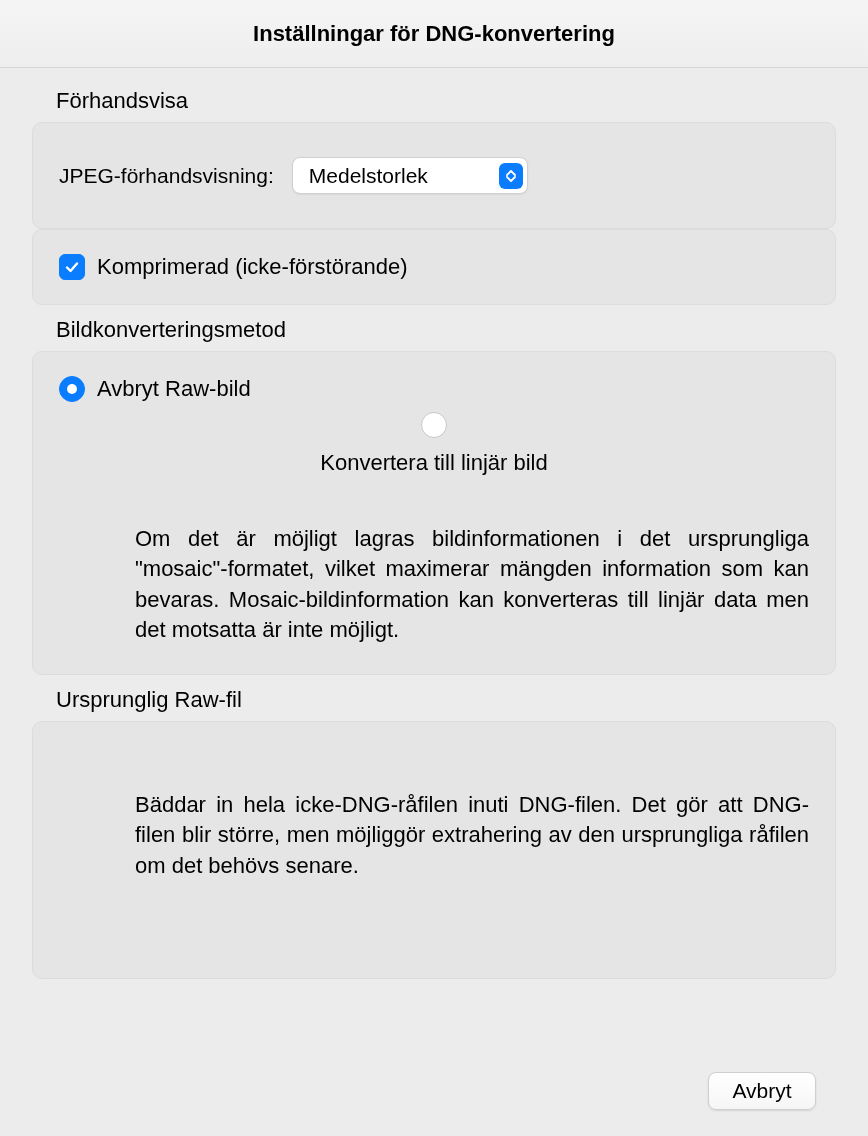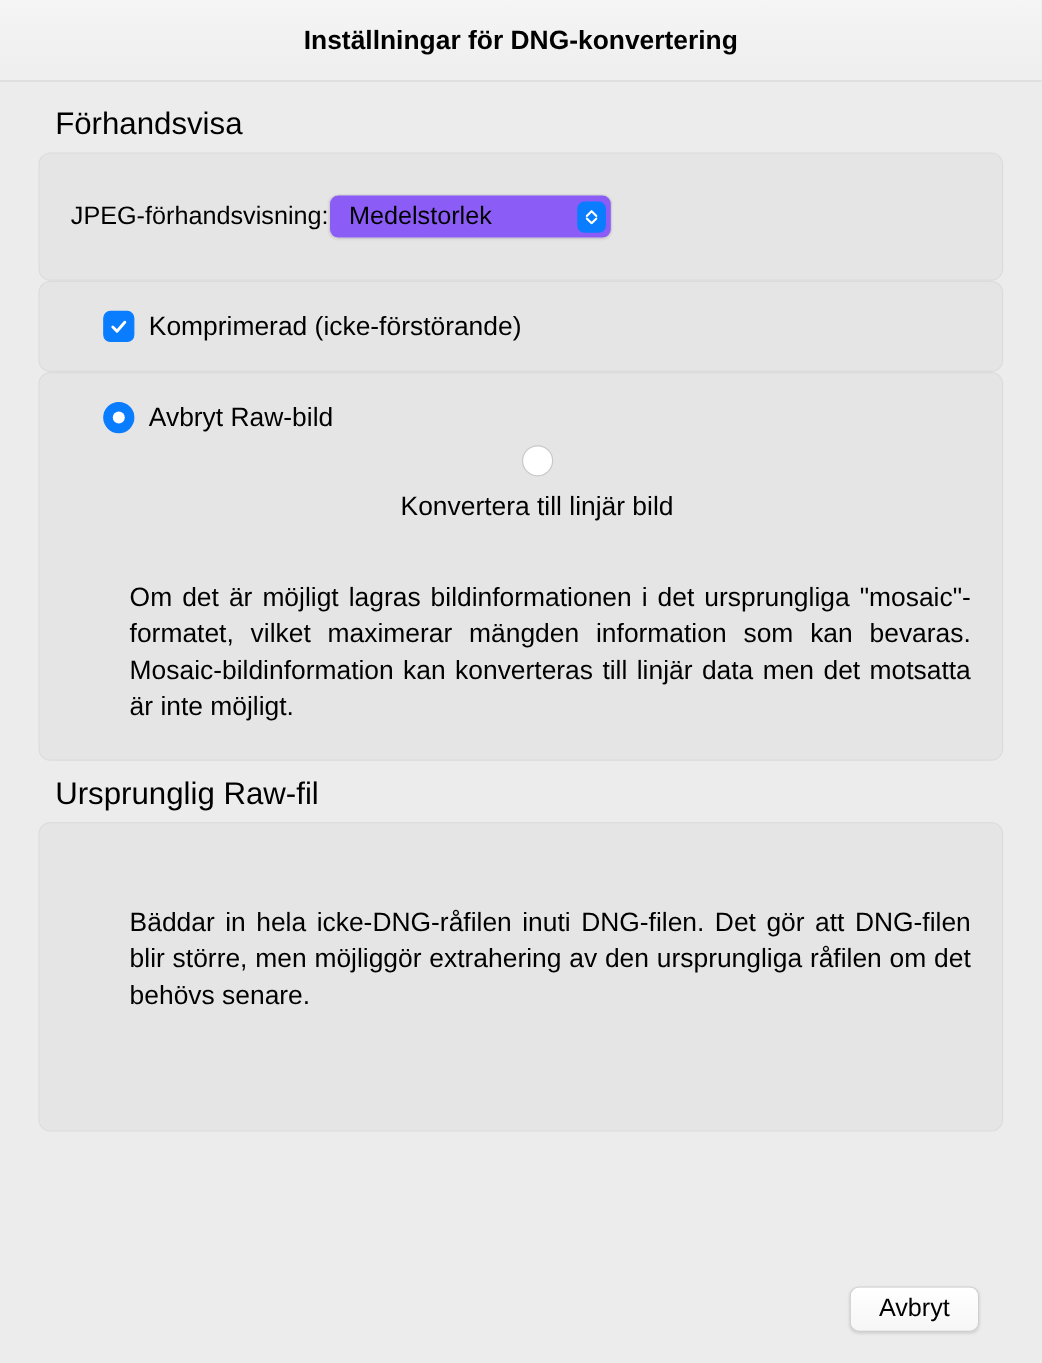--- a/index.html
+++ b/index.html
@@ -20,42 +20,43 @@
     display: flex;
     align-items: center;
     justify-content: center;
     font-weight: 700;
     font-size: 22px;
   }
   .content {
     padding: 8px 32px 0 32px;
   }
   .section-label {
-    font-size: 26px;
-    margin: 12px 0 8px 14px;
+    font-size: 22px;
+    margin: 12px 0 8px 24px;
   }
   .panel {
     background: #e5e5e5;
     border: 1px solid #dcdcdc;
     border-radius: 10px;
     padding: 24px 26px;
   }
   .panel.preview {
     display: flex;
     align-items: center;
+    gap: 18px;
     padding: 34px 26px;
   }
   .select-wrap {
     position: relative;
     display: inline-block;
   }
   .select-wrap select {
     appearance: none;
     -webkit-appearance: none;
-    background: #8b5cf6;
+    background: #ffffff;
     border: 1px solid #d0d0d0;
     border-radius: 8px;
     font-size: 21px;
     padding: 6px 46px 6px 16px;
     width: 236px;
     box-shadow: 0 1px 2px rgba(0,0,0,0.06);
   }
   .select-arrows {
     position: absolute;
     right: 5px;
@@ -70,21 +71,20 @@
     align-items: center;
     justify-content: center;
     pointer-events: none;
   }
   .select-arrows svg { display: block; }
   .check-row, .radio-row {
     display: flex;
     align-items: center;
     gap: 12px;
     font-size: 22px;
-    margin-left: 27px;
   }
   .checkbox {
     width: 26px;
     height: 26px;
     border-radius: 6px;
     border: 1px solid #c8c8c8;
     background: #fff;
     display: inline-flex;
     align-items: center;
     justify-content: center;
@@ -113,21 +113,21 @@
   }
   .radio.checked::after {
     content: "";
     width: 10px;
     height: 10px;
     border-radius: 50%;
     background: #fff;
   }
   .panel .desc {
     margin-top: 48px;
-    margin-left: 49px;
+    margin-left: 76px;
     font-size: 22px;
     line-height: 1.38;
     text-align: justify;
   }
   .panel.conversion { min-height: 324px; }
   .conversion .radio-row + .radio-row { margin-top: 10px; flex-direction: column; }
   .panel.origraw { min-height: 258px; }
   .origraw .desc { margin-top: 44px; }
   .button-row {
     position: absolute;
@@ -182,20 +182,21 @@
     <div class="check-row">
       <span class="checkbox checked">
         <svg width="16" height="16" viewBox="0 0 16 16">
             <path d="M3 8.5 L6.5 12 L13 4.5" stroke="#fff" stroke-width="2.4" fill="none" stroke-linecap="round" stroke-linejoin="round"></path>
           </svg>
       </span>
       <span>Komprimerad (icke-förstörande)</span>
     </div>
   </div>
 
+  <div class="section-label">Bildkonverteringsmetod</div>
   <div class="panel conversion">
     <div class="radio-row">
       <span class="radio checked"></span>
       <span>Avbryt Raw-bild</span>
     </div>
     <div class="radio-row">
       <span class="radio"></span>
       <span>Konvertera till linjär bild</span>
     </div>
     <div class="desc">Om det är möjligt lagras bildinformationen i det ursprungliga "mosaic"-formatet, vilket maximerar mängden information som kan bevaras. Mosaic-bildinformation kan konverteras till linjär data men det motsatta är inte möjligt.</div>

